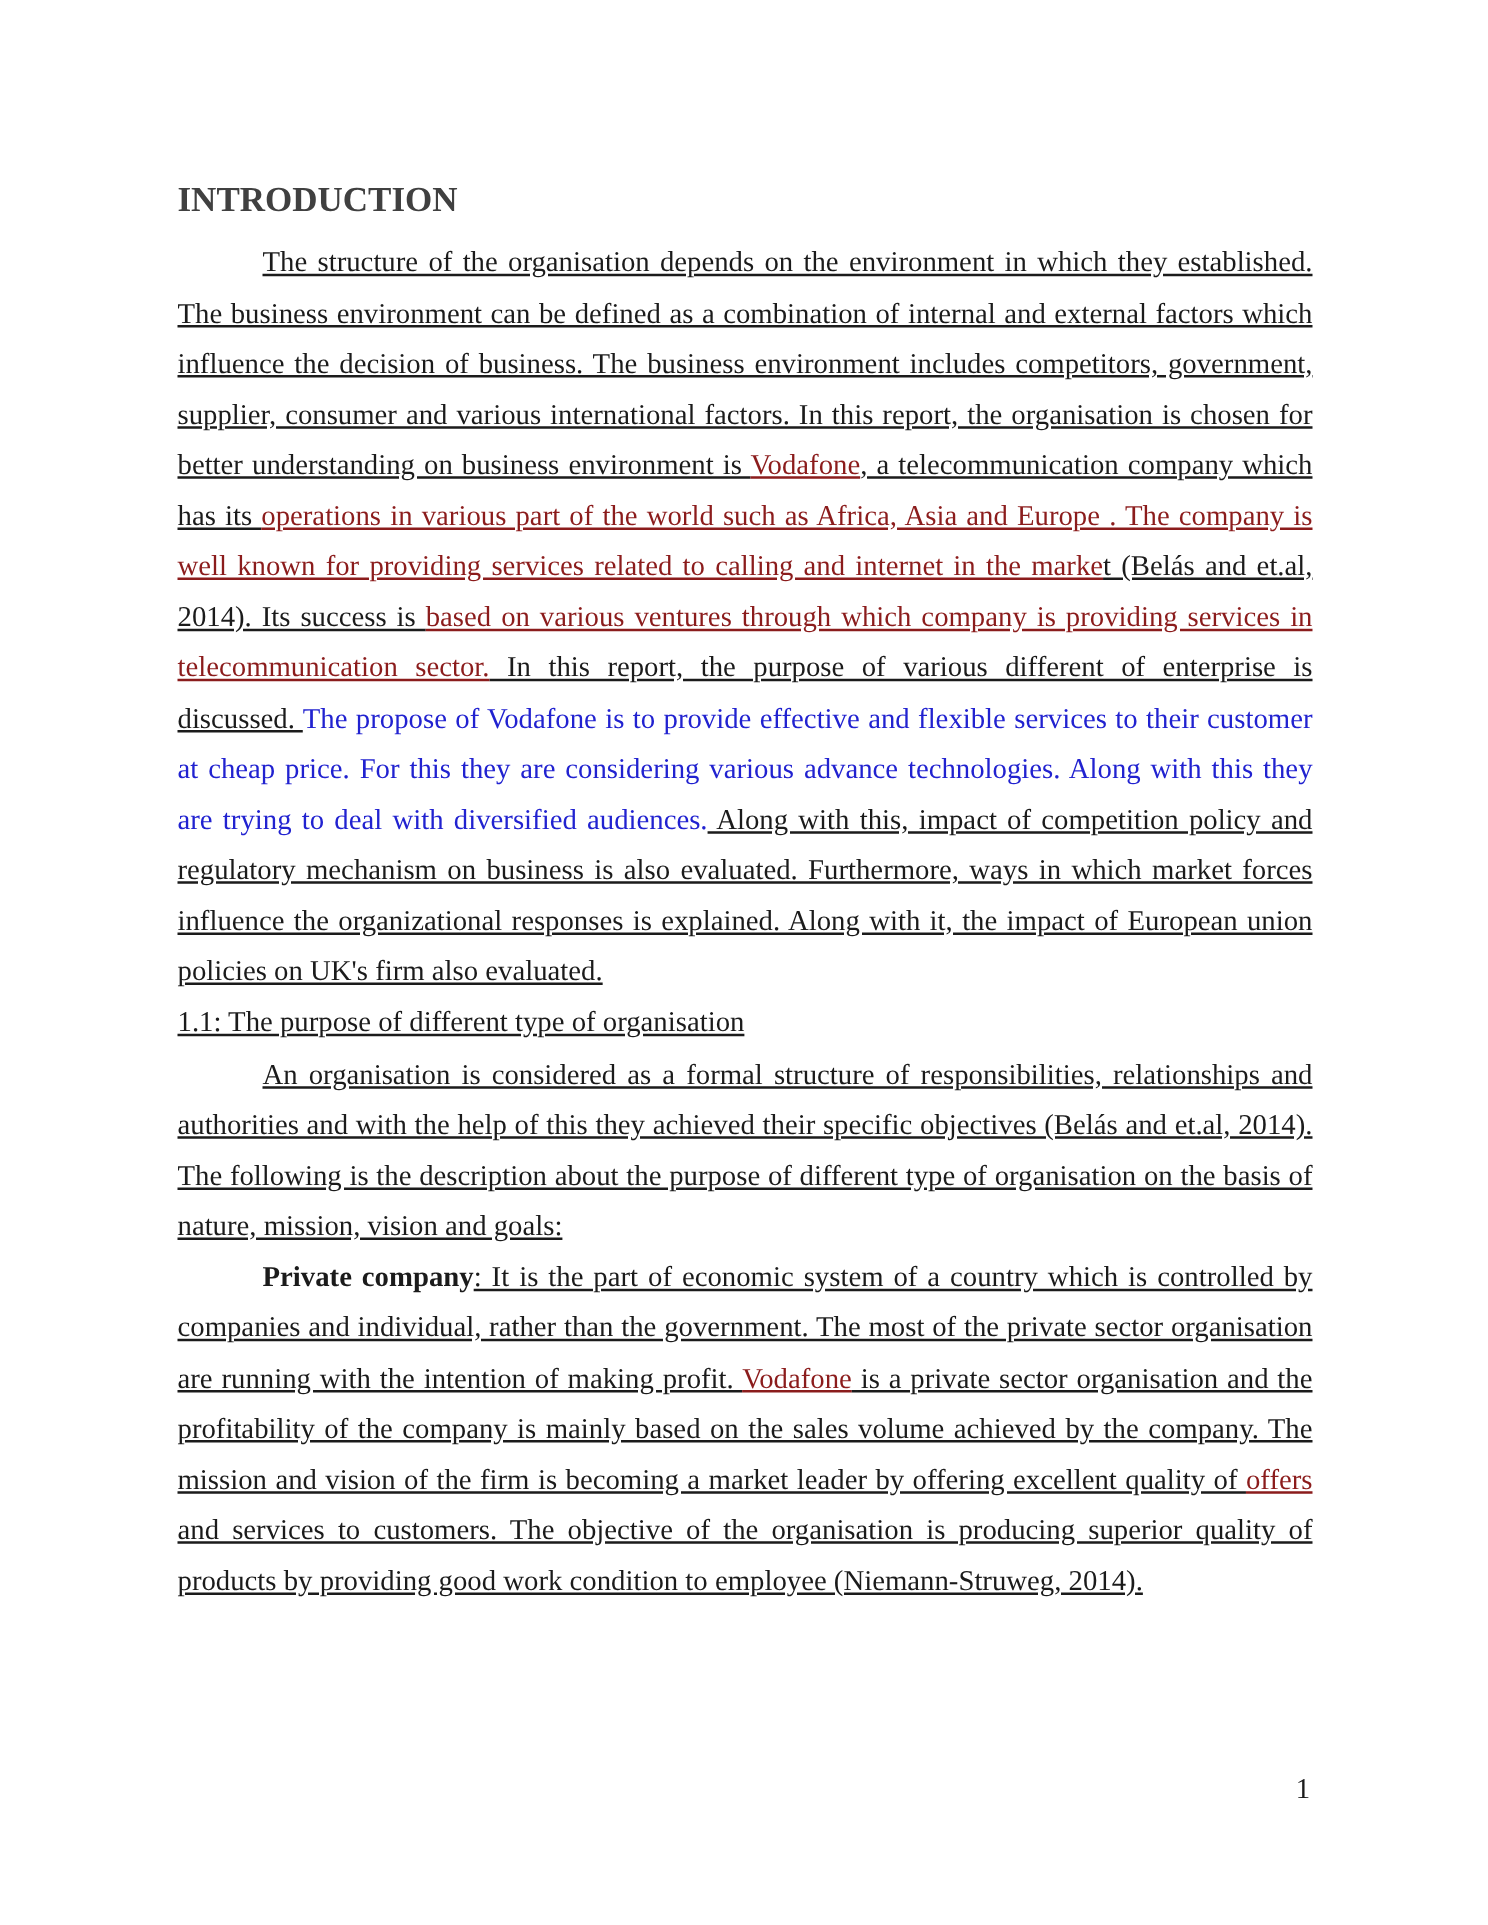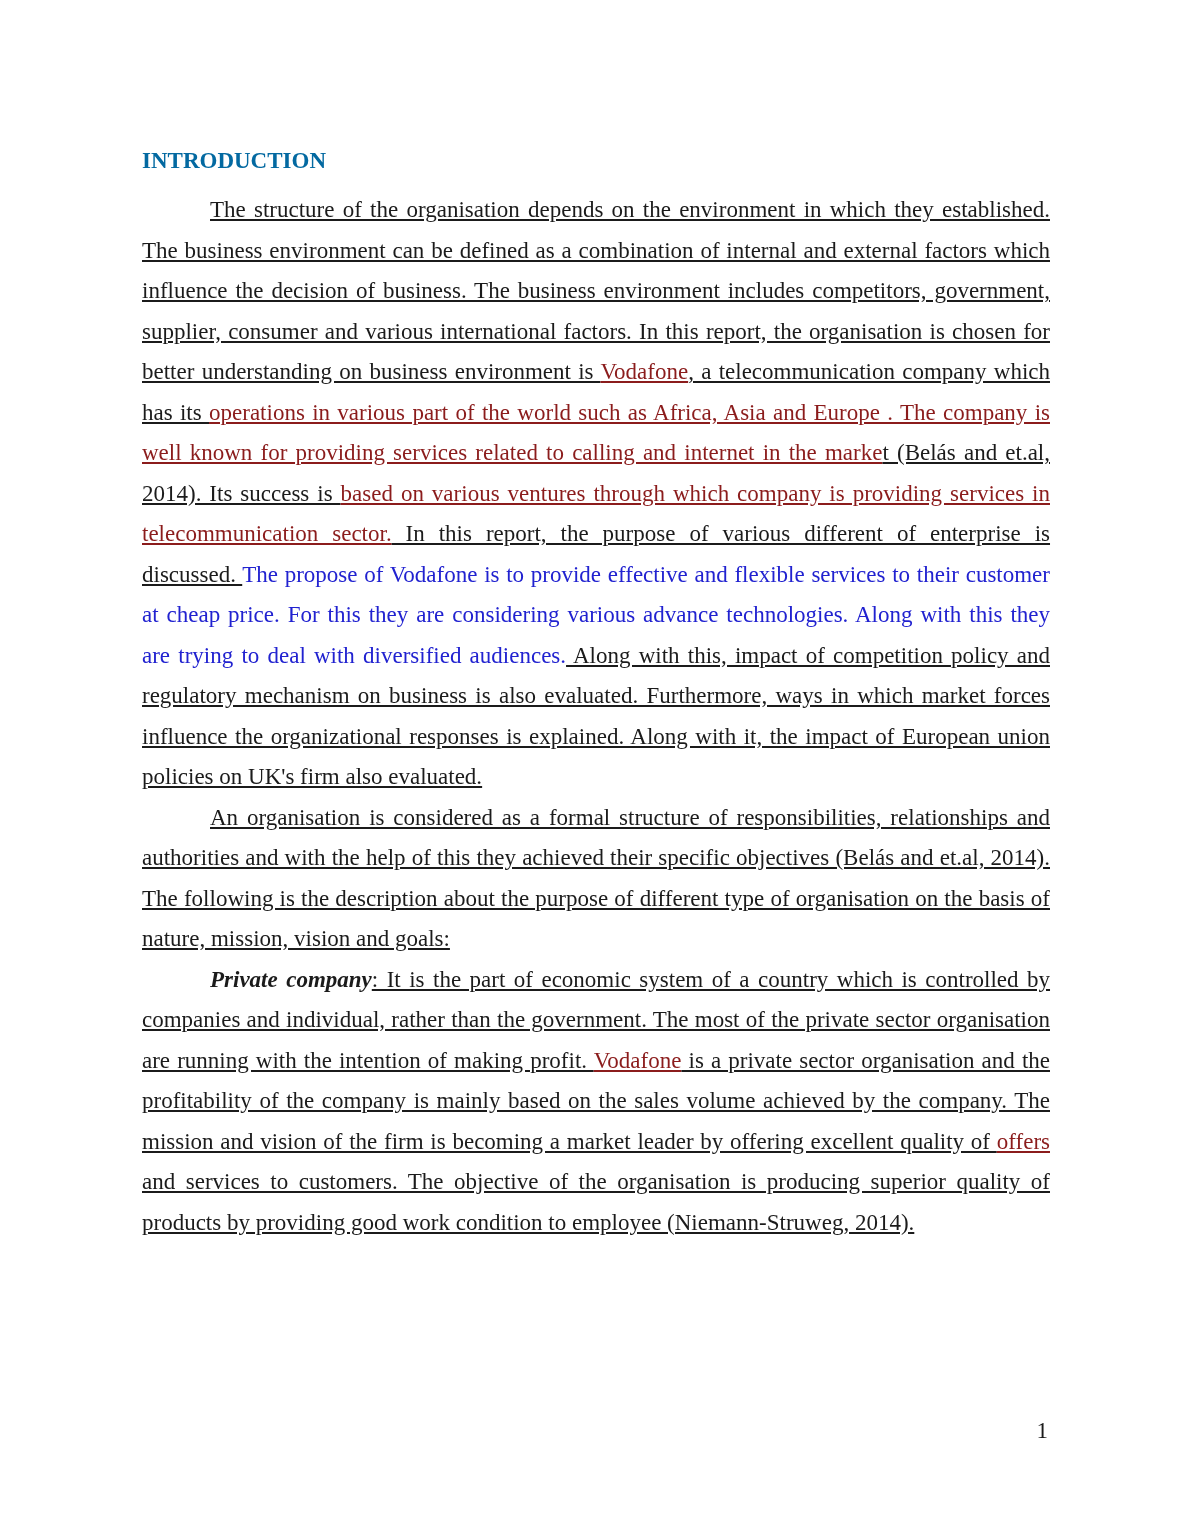--- a/index.html
+++ b/index.html
@@ -16,24 +16,24 @@
     color: var(--color-text, #1b1b1b);
     overflow: hidden;
   }
   .content {
     position: absolute;
     left: 142px;
     top: 141px;
     width: 908px;
   }
   h1.doc-title {
-    font-size: 23px;
+    font-size: 28px;
     line-height: 40px;
     font-weight: bold;
-    color: #0369a1;
+    color: #404040;
     margin: 0 0 9px 0;
   }
   h2.task-heading {
     font-size: 27px;
     line-height: 40px;
     font-weight: bold;
     color: #0f0f0f;
     margin: 6px 0 4px 0;
   }
   h3.sub-heading {
@@ -49,41 +49,41 @@
     text-align: justify;
     text-indent: 68px;
     margin: 0;
   }
   .run-normal { color: var(--color-text, #1b1b1b); text-decoration: underline; }
   .run-red    { color: var(--color-red, #8b1c1c); text-decoration: underline; }
   .run-blue   { color: var(--color-blue, #2122d0); }
   .run-bold-italic {
     color: var(--color-text, #1b1b1b);
     font-weight: bold;
-    font-style: italic;
   }
   .page-number {
     position: absolute;
     right: 142px;
     bottom: 95px;
     font-size: 23px;
     line-height: 28px;
   }
 </style>
 </head>
 <body>
 
 <div class="page">
   <div class="content">
 
     <h1 class="doc-title">INTRODUCTION</h1>
 
     <p class="body-para"><span class="run-normal">The structure of the organisation depends on the environment in which they established. The business environment can be defined as a combination of internal and external factors which influence the decision of business. The business environment includes competitors, government, supplier, consumer and various international factors. In this report, the organisation is chosen for better understanding on business environment is </span><span class="run-red">Vodafone</span><span class="run-normal">, a telecommunication company which has its </span><span class="run-red">operations in various part of the world such as Africa, Asia and Europe . The company is well known for providing services related to calling and internet in the marke</span><span class="run-normal">t (Belás and et.al, 2014). Its success is </span><span class="run-red">based on various ventures through which company is providing services in telecommunication sector.</span><span class="run-normal"> In this report, the purpose of various different of enterprise is discussed. </span><span class="run-blue">The propose of Vodafone is to provide effective and flexible services to their customer at cheap price. For this they are considering various advance technologies. Along with this they are trying to deal with diversified audiences.</span><span class="run-normal"> Along with this, impact of competition policy and regulatory mechanism on business is also evaluated. Furthermore, ways in which market forces influence the organizational responses is explained. Along with it, the impact of European union policies on UK's firm also evaluated.</span></p>
 
 
+    <h3 class="sub-heading">1.1: The purpose of different type of organisation</h3>
 
     <p class="body-para"><span class="run-normal">An organisation is considered as a formal structure of responsibilities, relationships and authorities and with the help of this they achieved their specific objectives (Belás and et.al, 2014). The following is the description about the purpose of different type of organisation on the basis of nature, mission, vision and goals:</span></p>
 
     <p class="body-para"><span class="run-bold-italic">Private company</span><span class="run-normal">: It is the part of economic system of a country which is controlled by companies and individual, rather than the government. The most of the private sector organisation are running with the intention of making profit. </span><span class="run-red">Vodafone</span><span class="run-normal"> is a private sector organisation and the profitability of the company is mainly based on the sales volume achieved by the company. The mission and vision of the firm is becoming a market leader by offering excellent quality of </span><span class="run-red">offers</span><span class="run-normal"> and services to customers. The objective of the organisation is producing superior quality of products by providing good work condition to employee (Niemann-Struweg, 2014).</span></p>
 
   </div>
 
   <div class="page-number">1</div>
 </div>
 

